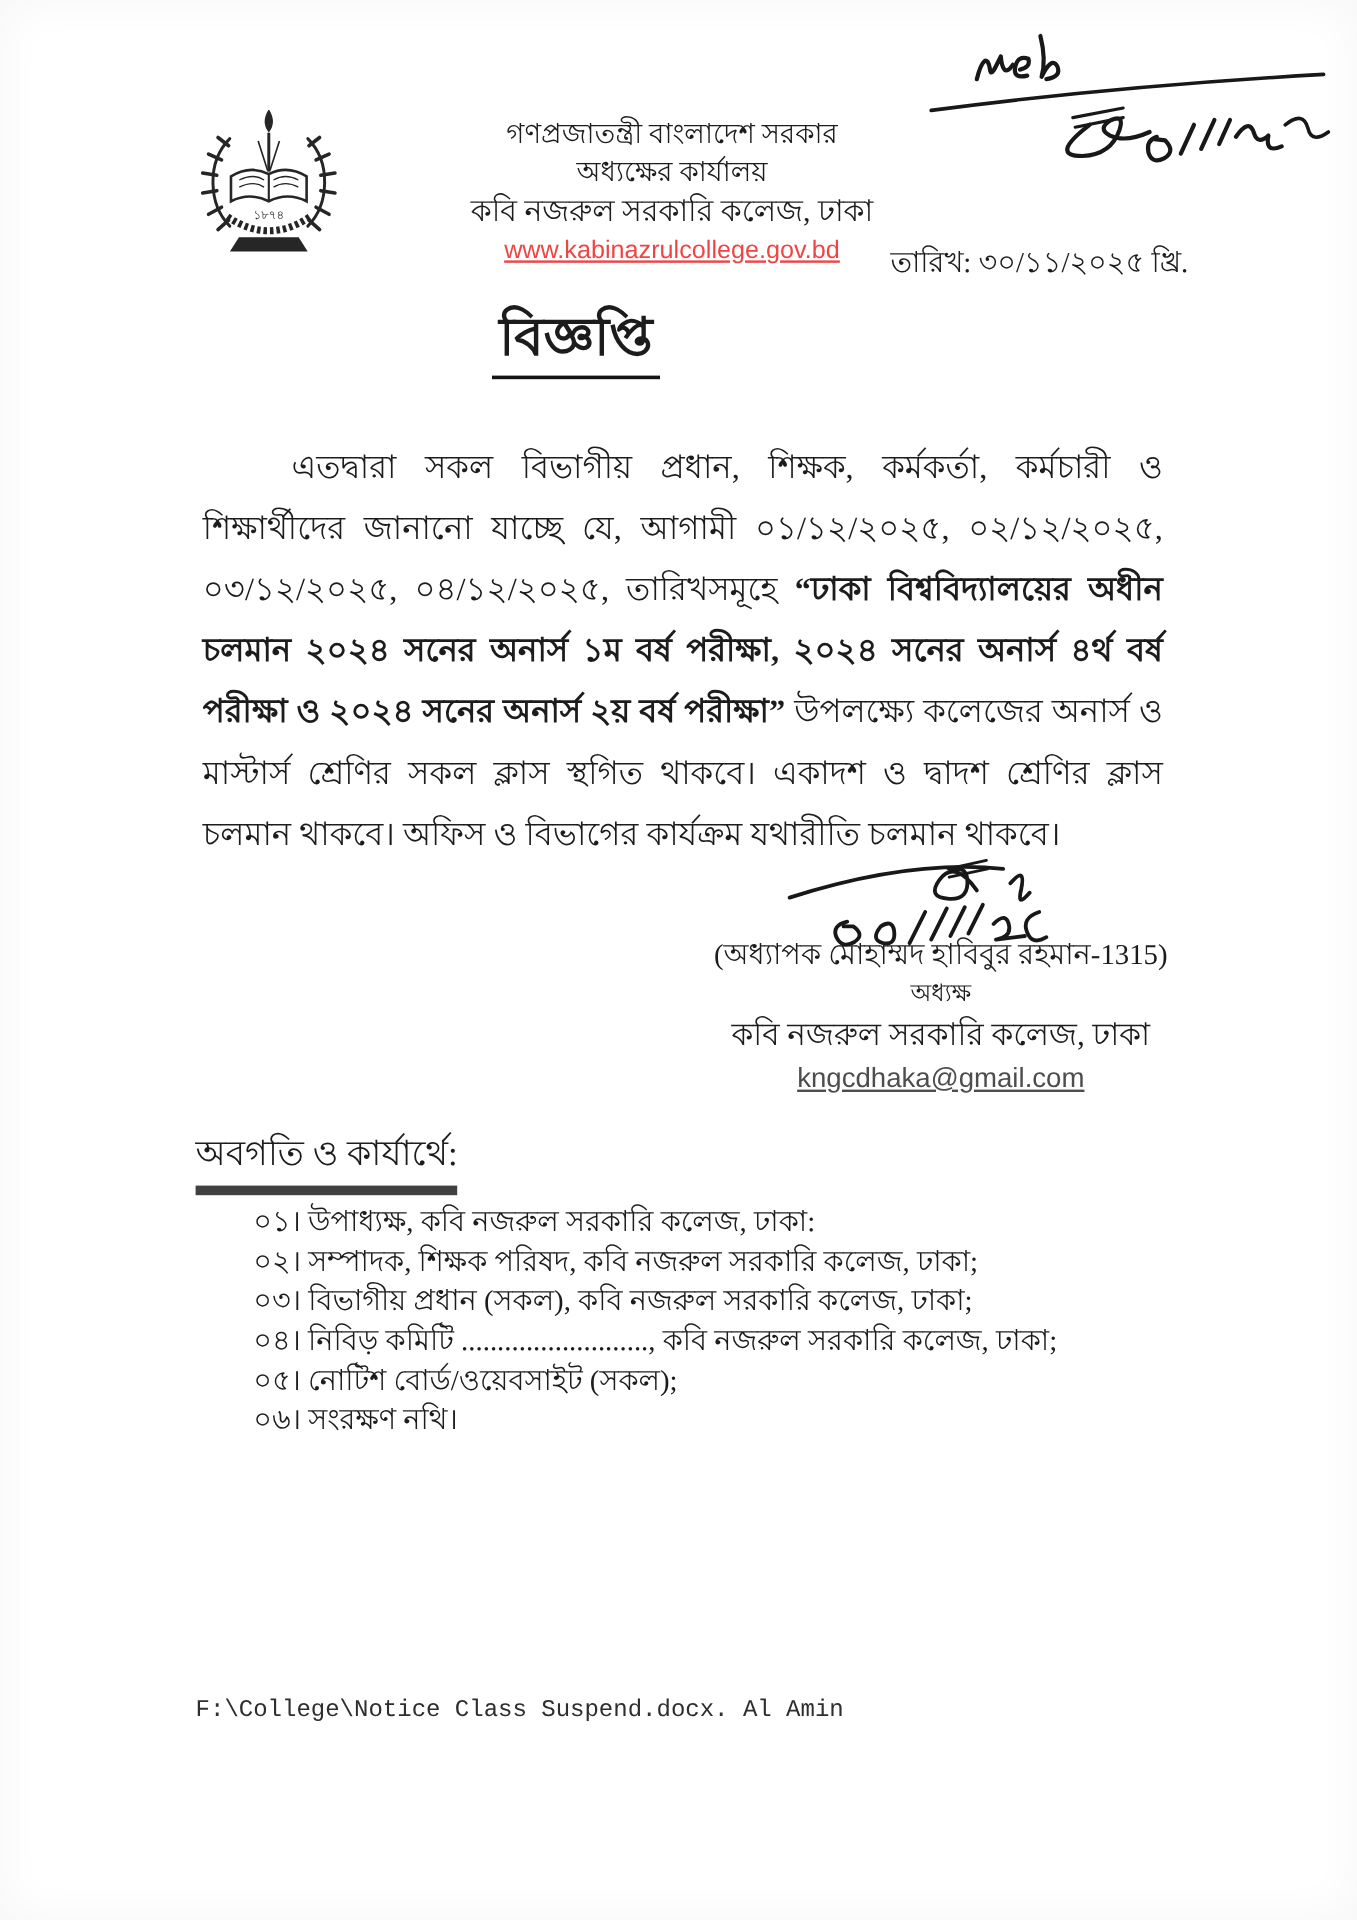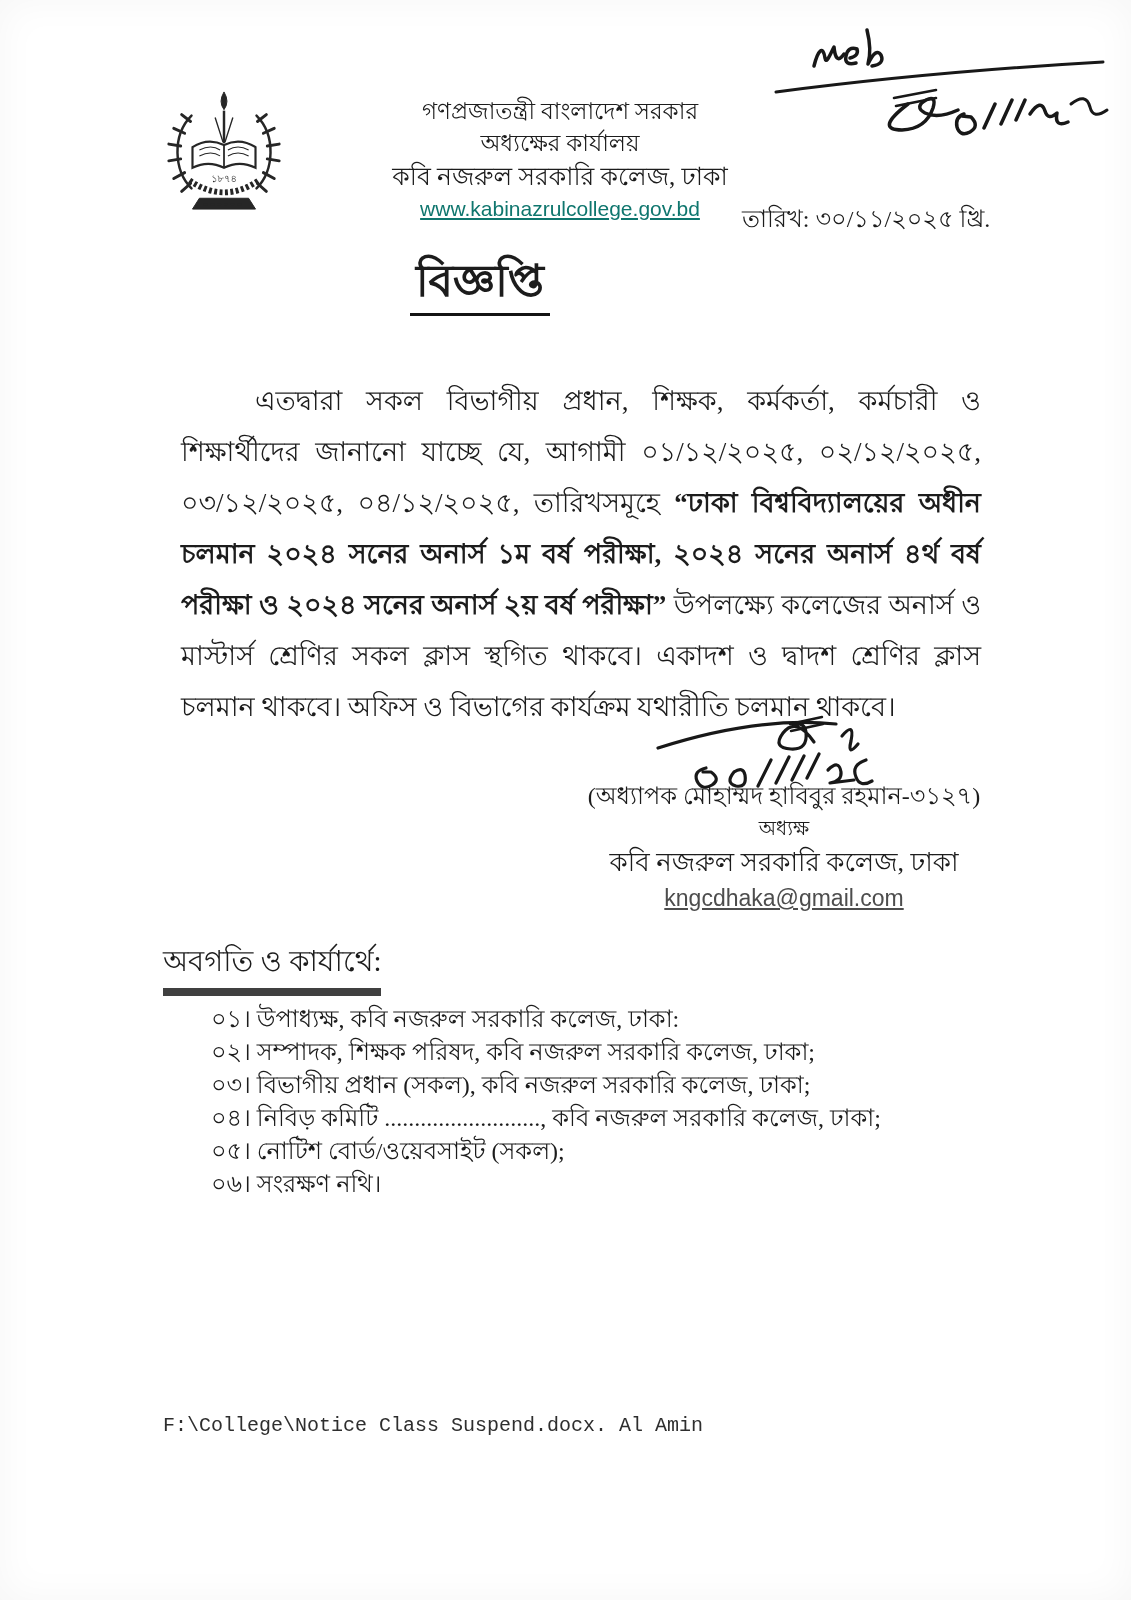--- a/index.html
+++ b/index.html
@@ -22,21 +22,21 @@
     left:345px;top:96px;width:430px;
     text-align:center;
   }
   .hc-line1{font-size:23px;line-height:32px;}
   .hc-line2{font-size:23px;line-height:32px;}
   .hc-line3{font-size:25px;line-height:33px;}
   .hc-site{
     font-family:"Liberation Sans","DejaVu Sans",sans-serif;
     font-size:21px;line-height:32px;
     text-decoration:underline;
-    color:#0f766e;
+    color:#ef4444;
   }
   .date-line{
     left:742px;top:200px;width:260px;
     font-size:24px;
   }
   
   .title-wrap{left:0;top:256px;width:960px;text-align:center;}
   .title-text{
     display:inline-block;
     font-size:44px;font-weight:bold;
@@ -147,41 +147,41 @@
       <path d="M303,92 q15,-12 19,3 q3,13 17,3" stroke-width="3"></path>
     </g>
   </svg>
 
   <div class="abs date-line">তারিখ: ৩০/১১/২০২৫ খ্রি.</div>
 
   <div class="abs title-wrap">
     <span class="title-text">বিজ্ঞপ্তি</span>
   </div>
 
-  <p class="abs body-par" style="margin:16px;">
+  <p class="abs body-par" style="margin:4px;">
     <span>এতদ্বারা সকল বিভাগীয় প্রধান, শিক্ষক, কর্মকর্তা, কর্মচারী ও শিক্ষার্থীদের জানানো যাচ্ছে যে, আগামী ০১/১২/২০২৫, ০২/১২/২০২৫, ০৩/১২/২০২৫, ০৪/১২/২০২৫, তারিখসমূহে </span><span class="bold-quote">“ঢাকা বিশ্ববিদ্যালয়ের অধীন চলমান ২০২৪ সনের অনার্স ১ম বর্ষ পরীক্ষা, ২০২৪ সনের অনার্স ৪র্থ বর্ষ পরীক্ষা ও ২০২৪ সনের অনার্স ২য় বর্ষ পরীক্ষা”</span><span> উপলক্ষ্যে কলেজের অনার্স ও মাস্টার্স শ্রেণির সকল ক্লাস স্থগিত থাকবে। একাদশ ও দ্বাদশ শ্রেণির ক্লাস চলমান থাকবে। অফিস ও বিভাগের কার্যক্রম যথারীতি চলমান থাকবে।</span>
   </p>
 
   <svg class="abs ink" style="left:618px;top:698px;" width="345" height="92" viewBox="0 0 345 92" aria-label="৩০/১১/২৫">
     <g stroke-width="3.2">
       <path d="M40,50 Q140,18 218,26"></path>
       <path d="M196,44 q-18,-26 -31,-9 q-11,15 8,16 q17,1 15,-17 q-2,-11 -13,-7"></path>
       <path d="M172,26 l32,-7 M173,33 l32,-7" stroke-width="2.4"></path>
       <path d="M224,38 q13,-15 9,5 q-4,16 7,3"></path>
 
       <path d="M88,70 q-13,3 -9,13 q5,10 15,4 q9,-6 -1,-13 l-8,0"></path>
       <path d="M116,74 q-9,11 2,14 q11,2 9,-11 q-2,-9 -11,-3"></path>
       <path d="M140,88 l13,-26 M158,85 l13,-26 M174,82 l12,-24 M189,80 l12,-24"></path>
       <path d="M210,72 q11,-11 13,2 q1,9 -11,11 l24,-3"></path>
       <path d="M248,62 q-15,5 -10,17 q4,11 16,4"></path>
     </g>
   </svg>
 
   <div class="abs sig-block">
-    <div class="sig-name">(অধ্যাপক মোহাম্মদ হাবিবুর রহমান-৩১২৭)</div>
+    <div class="sig-name">(অধ্যাপক মোহাম্মদ হাবিবুর রহমান-1315)</div>
     <div class="sig-desg">অধ্যক্ষ</div>
     <div class="sig-college">কবি নজরুল সরকারি কলেজ, ঢাকা</div>
     <div class="sig-email">kngcdhaka@gmail.com</div>
   </div>
 
   <div class="abs dist">
     <div class="dist-head">অবগতি ও কার্যার্থে:</div>
     <div class="dist-item">০১। উপাধ্যক্ষ, কবি নজরুল সরকারি কলেজ, ঢাকা:</div>
     <div class="dist-item">০২। সম্পাদক, শিক্ষক পরিষদ, কবি নজরুল সরকারি কলেজ, ঢাকা;</div>
     <div class="dist-item">০৩। বিভাগীয় প্রধান (সকল), কবি নজরুল সরকারি কলেজ, ঢাকা;</div>

